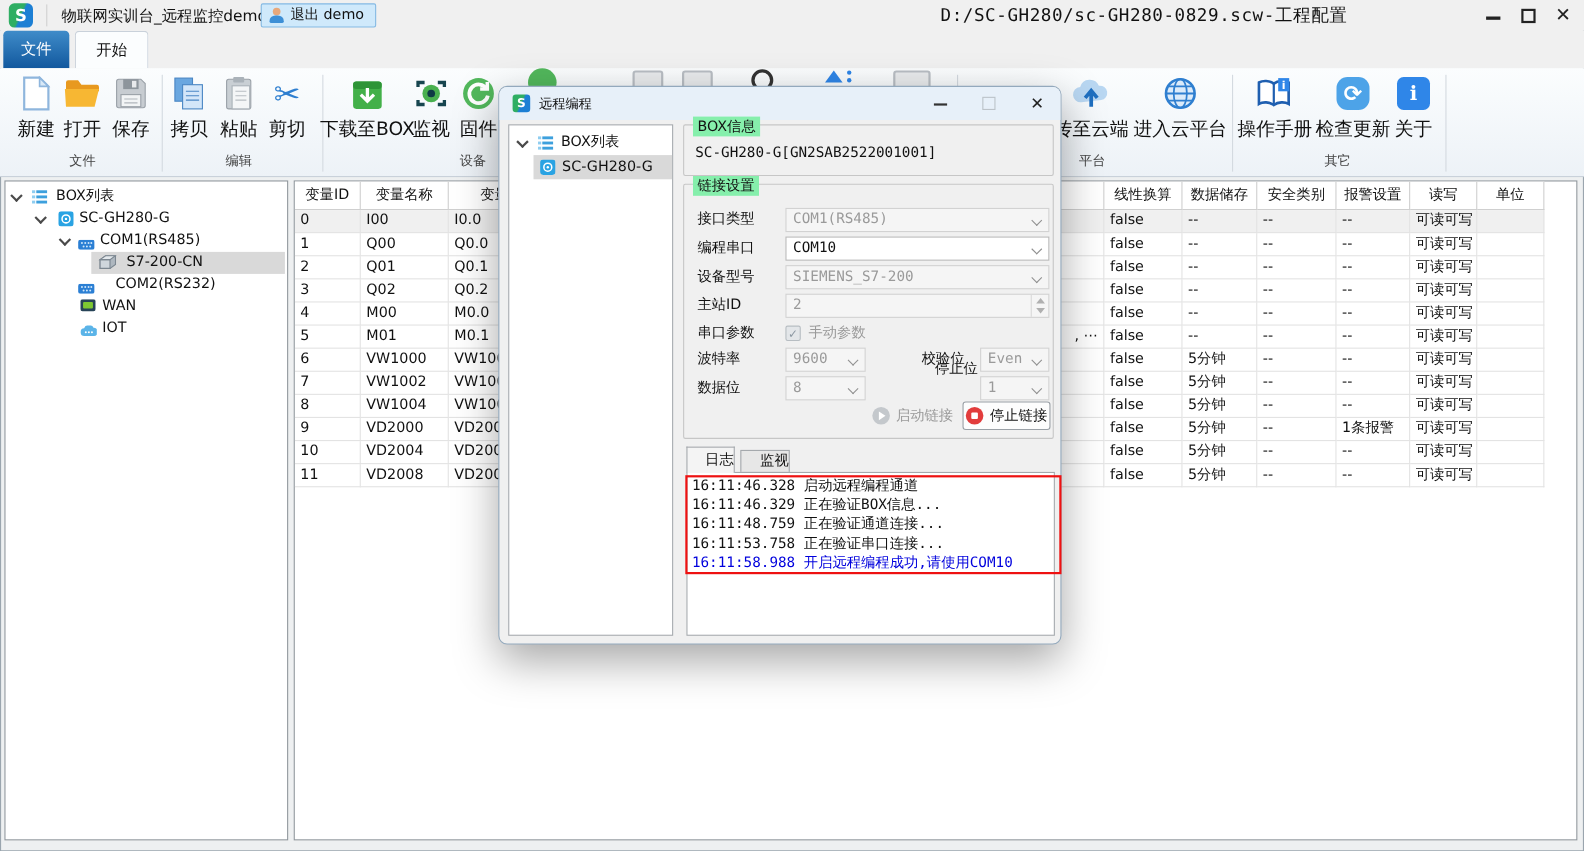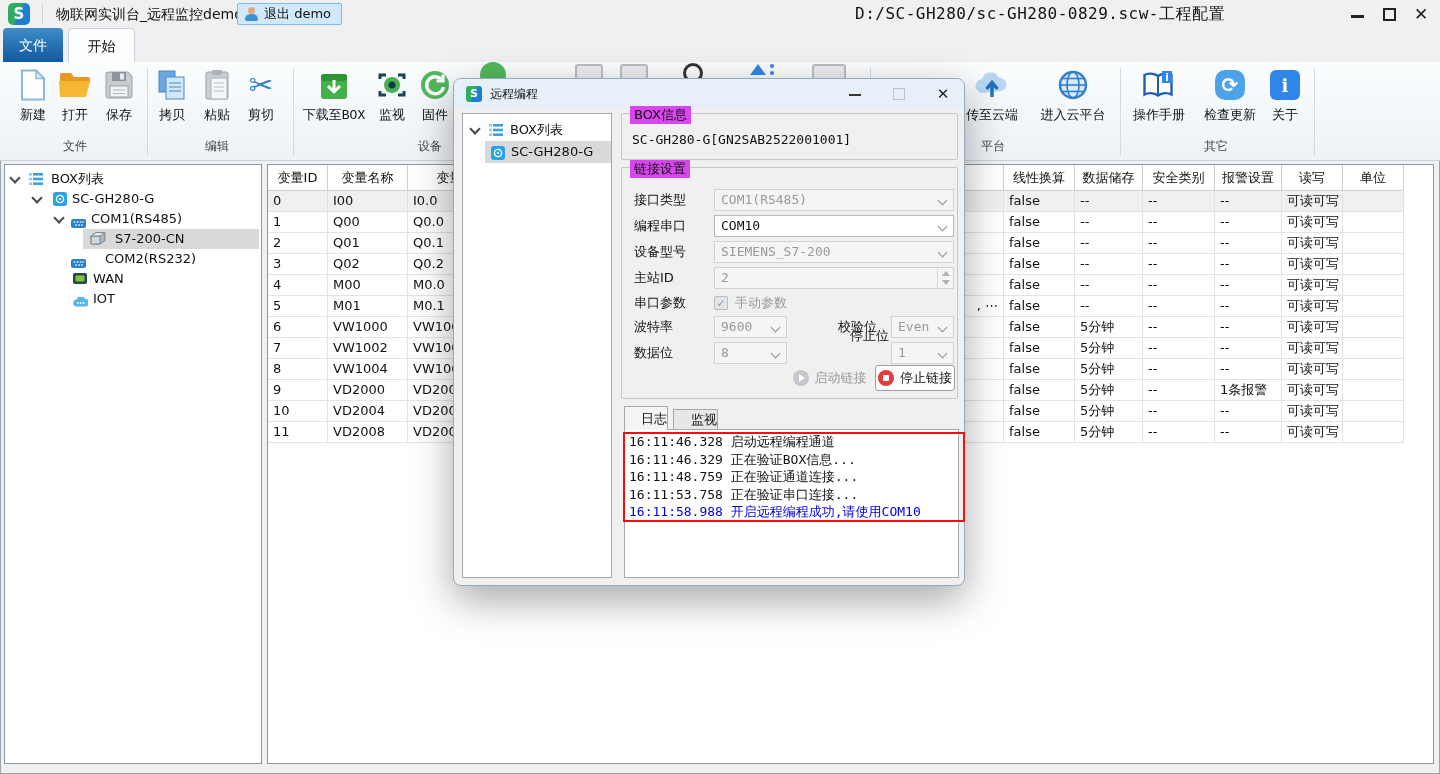--- a/index.html
+++ b/index.html
@@ -36,21 +36,21 @@
   .tab-home { position:absolute; left:68px; top:0; width:67px; height:34px; border-radius:4px 4px 0 0;
               background:#fbfdfe; border:1px solid #c9d1da; border-bottom:none; font-size:14px;
               text-align:center; line-height:34px; }
 
   
   .ribbon { position:absolute; left:0; top:62px; width:1440px; height:99px;
             background:linear-gradient(#fbfdfe,#edf2f7); border-bottom:1px solid #c9d1da; }
   .rsep { position:absolute; top:6px; width:1px; height:88px; background:#d4dae0; }
   .rbtn { position:absolute; top:4px; height:90px; display:flex; flex-direction:column; align-items:center; }
   .rbtn .ric { height:38px; display:flex; align-items:center; justify-content:center; }
-  .rbtn .rlb { font-size:13px; margin-top:2px; white-space:nowrap;font-family:Liberation Mono, monospace; }
+  .rbtn .rlb { font-size:17px; margin-top:2px; white-space:nowrap; }
   .rgrp { position:absolute; top:76px; font-size:12px; color:#444; width:80px; text-align:center; }
   .iconbox { width:30px; height:30px; border-radius:8px; color:#fff; display:flex; align-items:center; justify-content:center; }
   .cuticon { font-size:29px; color:#2f7fd0; line-height:30px; }
 
   
   .p-rect { position:absolute; border:2px solid #b9bec4; border-radius:3px; background:#e9ebed; z-index:1; }
   .p-circ { position:absolute; border:3px solid #333; border-radius:50%; background:transparent; z-index:1; }
   .p-green { position:absolute; border-radius:50%; background:#52b85c; z-index:1; }
   .p-tri  { position:absolute; width:0; height:0; border-left:8px solid transparent;
             border-right:8px solid transparent; border-bottom:11px solid #2f86e8; z-index:1; }
@@ -93,21 +93,21 @@
   .dlg-title { position:absolute; left:36px; top:7px; font-size:12px; }
   .dlg-ctl { position:absolute; top:0; width:34px; height:30px; text-align:center; line-height:30px; }
   .dlg-min-bar { position:absolute; left:11px; top:15px; width:12px; height:2px; background:#333; }
   .dlg-max-box { position:absolute; left:11px; top:9px; width:12px; height:12px; border:1px solid #bcc3c9; }
   .dlg-x { font-size:15px; color:#222; }
 
   .dlg-tree { position:absolute; left:8px; top:34px; width:150px; height:465px; background:#fff;
               border:1px solid #a5a9ad; }
 
   .gbox { position:absolute; border:1px solid #c6c6c6; border-radius:2px; }
-  .gbox-legend { position:absolute; top:-8px; left:8px; background:#d946ef; padding:0 4px; font-size:13px; }
+  .gbox-legend { position:absolute; top:-8px; left:8px; background:#86efac; padding:0 4px; font-size:13px; }
 
   .fld-label { position:absolute; font-size:13px; line-height:22px; }
   .fld { position:absolute; height:22px; border:1px solid #d2d2d2; background:#f5f5f5;
          font-size:13px; line-height:20px; padding:0 6px; color:#9a9a9a; white-space:nowrap; }
   .fld.en { background:#fff; color:#111; border-color:#b8b8b8; }
   .dd-arrow { position:absolute; right:7px; top:7px; width:7px; height:7px; border-left:1.5px solid #909090;
               border-bottom:1.5px solid #909090; transform:rotate(-45deg); }
   .spin { position:absolute; right:0; top:0; width:16px; height:20px; border-left:1px solid #d9d9d9; }
   .spin:before { content:""; position:absolute; left:4px; top:3px; border-left:4px solid transparent;
                  border-right:4px solid transparent; border-bottom:5px solid #b0b0b0; }

